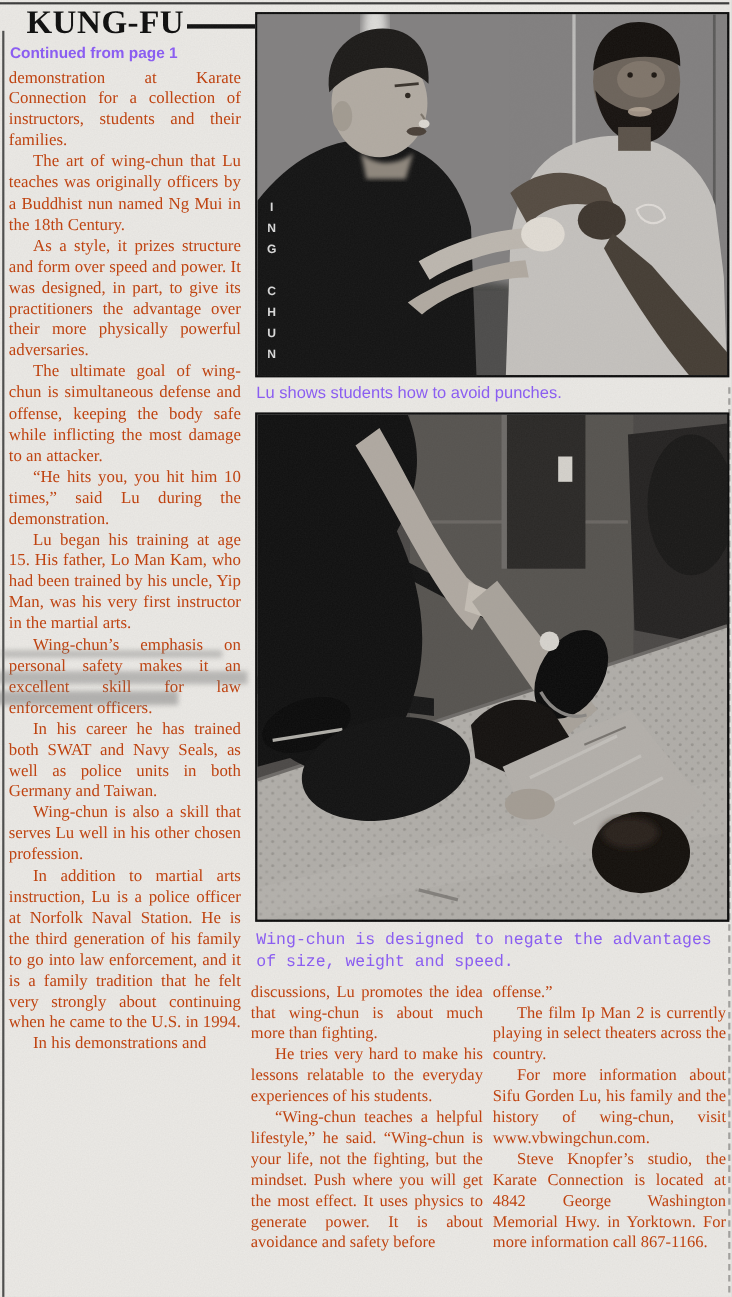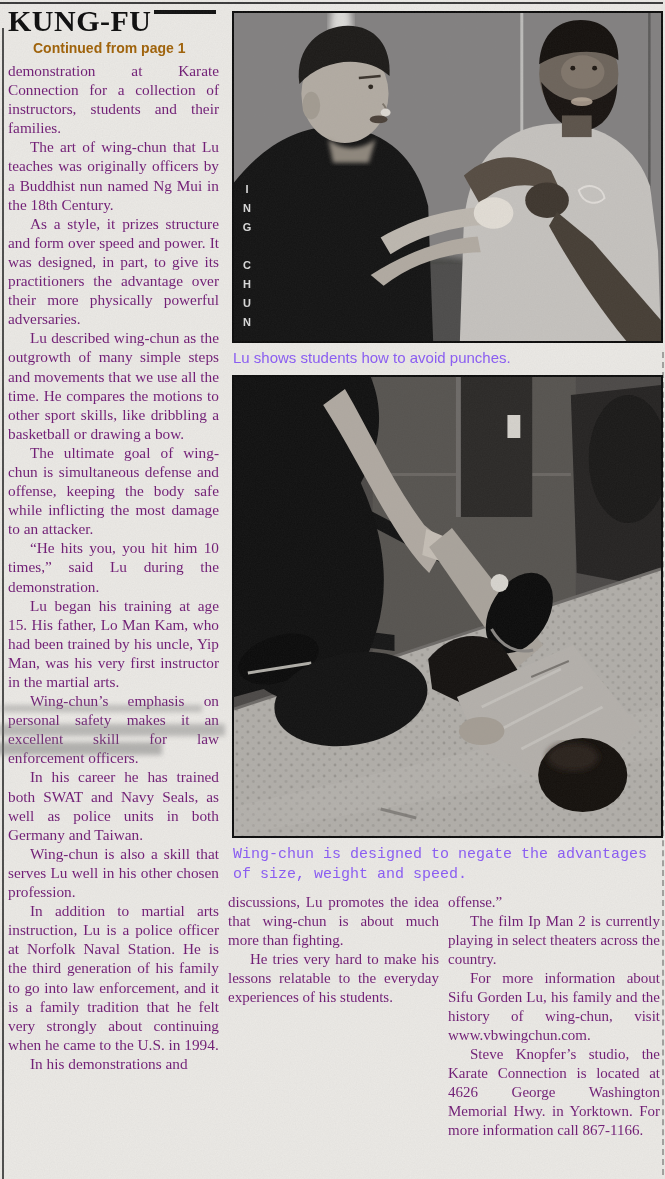--- a/index.html
+++ b/index.html
@@ -5,26 +5,26 @@
   html,body{margin:0;padding:0;background:#d7d5d1;}
   .page{
     position:relative;width:665px;height:1179px;margin:0 auto;
     background:#eceae6;overflow:hidden;
     font-family:"Liberation Serif",serif;color:#151515;
   }
   .top-rule{position:absolute;left:0;top:2px;width:663px;height:2px;background:#1c1c1c;opacity:.85;}
   .left-rule{position:absolute;left:2px;top:28px;bottom:0;width:2px;background:#262626;opacity:.8;}
   .right-dashes{position:absolute;right:1px;top:352px;bottom:4px;width:0;border-right:2px dashed rgba(45,45,45,.38);}
 
-  .masthead-row{position:absolute;left:8px;top:4px;display:flex;align-items:flex-start;}
+  .masthead-row{position:absolute;left:24px;top:4px;display:flex;align-items:center;}
   .masthead{margin:0;font-size:30px;font-weight:700;letter-spacing:.5px;line-height:34px;color:#0d0d0d;}
   .headline-rule{width:62px;height:4px;background:#111;margin-left:3px;margin-top:6px;}
-  .continued{position:absolute;left:9px;top:40px;font-family:"Liberation Sans",sans-serif;font-size:14px;font-weight:700;color:#a16207;margin-left:24px;}
-
-  .col{position:absolute;text-align:justify;font-size:15.3px;line-height:19.1px;color:#701a75;}
+  .continued{position:absolute;left:9px;top:40px;font-family:"Liberation Sans",sans-serif;font-size:14px;font-weight:700;color:#8b5cf6;}
+
+  .col{position:absolute;text-align:justify;font-size:15.3px;line-height:19.1px;color:#c2410c;}
   .col p{margin:0;text-indent:22px;}
   .col p.cont{text-indent:0;}
   .left-col{left:8px;top:61px;width:211px;}
   .mid-col{left:228px;top:893px;width:211px;font-size:15px;line-height:19px;}
   .right-col{left:448px;top:893px;width:212px;font-size:15px;line-height:19px;}
 
   .smudged{position:relative;}
   .smear{position:absolute;background:#6f6f6f;filter:blur(2.5px);pointer-events:none;}
 
   .photo{position:absolute;left:232px;width:431px;border:2px solid #0b0b0b;box-sizing:border-box;background:#888;}
@@ -55,21 +55,20 @@
   <div class="masthead-row">
     <h1 class="masthead">KUNG-FU</h1>
     <div class="headline-rule"></div>
   </div>
   <div class="continued">Continued from page 1</div>
 
   <div class="col left-col">
     <p class="cont">demonstration at Karate Connection for a collection of instructors, students and their families.</p>
     <p>The art of wing-chun that Lu teaches was originally officers by a Buddhist nun named Ng Mui in the 18th Century.</p>
     <p>As a style, it prizes structure and form over speed and power. It was designed, in part, to give its practitioners the advantage over their more physically powerful adversaries.</p>
-    <p>Lu described wing-chun as the outgrowth of many simple steps and movements that we use all the time. He compares the motions to other sport skills, like dribbling a basketball or drawing a bow.</p>
     <p>The ultimate goal of wing-chun is simultaneous defense and offense, keeping the body safe while inflicting the most damage to an attacker.</p>
     <p>“He hits you, you hit him 10 times,” said Lu during the demonstration.</p>
     <p>Lu began his training at age 15. His father, Lo Man Kam, who had been trained by his uncle, Yip Man, was his very first instructor in the martial arts.</p>
     <p class="smudged">Wing-chun’s emphasis on personal safety makes it an excellent skill for law enforcement officers.<span class="smear" style="top: 14px; left: -6px; width: 200px; height: 7px; opacity: 0.35;"></span><span class="smear" style="top: 33px; left: -9px; width: 226px; height: 12px; opacity: 0.4;"></span><span class="smear" style="top: 51px; left: -11px; width: 165px; height: 13px; opacity: 0.45;"></span></p>
     <p>In his career he has trained both SWAT and Navy Seals, as well as police units in both Germany and Taiwan.</p>
     <p>Wing-chun is also a skill that serves Lu well in his other chosen profession.</p>
     <p>In addition to martial arts instruction, Lu is a police officer at Norfolk Naval Station. He is the third generation of his family to go into law enforcement, and it is a family tradition that he felt very strongly about continuing when he came to the U.S. in 1994.</p>
     <p>In his demonstrations and</p>
   </div>
 
@@ -180,27 +179,28 @@
         <ellipse cx="352" cy="398" rx="45" ry="37" fill="#14100c"></ellipse>
         <ellipse cx="342" cy="380" rx="26" ry="14" fill="#2a211a" filter="url(#blur3)"></ellipse>
       </g>
     </svg>
   </div>
   <div class="caption cap2">Wing-chun is designed to negate the advantages of size, weight and speed.</div>
 
   <div class="col mid-col">
     <p class="cont">discussions, Lu promotes the idea that wing-chun is about much more than fighting.</p>
     <p>He tries very hard to make his lessons relatable to the everyday experiences of his students.</p>
+    <p>“Wing-chun teaches a helpful lifestyle,” he said. “Wing-chun is your life, not the fighting, but the mindset. Push where you will get the most effect. It uses physics to generate power. It is about avoidance and safety before</p>
   </div>
 
   <div class="col right-col">
     <p class="cont">offense.”</p>
     <p>The film Ip Man 2 is currently playing in select theaters across the country.</p>
     <p>For more information about Sifu Gorden Lu, his family and the history of wing-chun, visit www.vbwingchun.com.</p>
-    <p>Steve Knopfer’s studio, the Karate Connection is located at 4626 George Washington Memorial Hwy. in Yorktown. For more information call 867-1166.</p>
+    <p>Steve Knopfer’s studio, the Karate Connection is located at 4842 George Washington Memorial Hwy. in Yorktown. For more information call 867-1166.</p>
   </div>
 
   <svg class="noise">
     <filter id="paperNoise">
       <feTurbulence type="fractalNoise" baseFrequency="0.85" numOctaves="2" result="n"></feTurbulence>
       <feColorMatrix in="n" type="matrix" values="0 0 0 0 0.25  0 0 0 0 0.25  0 0 0 0 0.25  0 0 0 0.9 0"></feColorMatrix>
     </filter>
     <rect width="665" height="1179" filter="url(#paperNoise)"></rect>
   </svg>
 </div>

